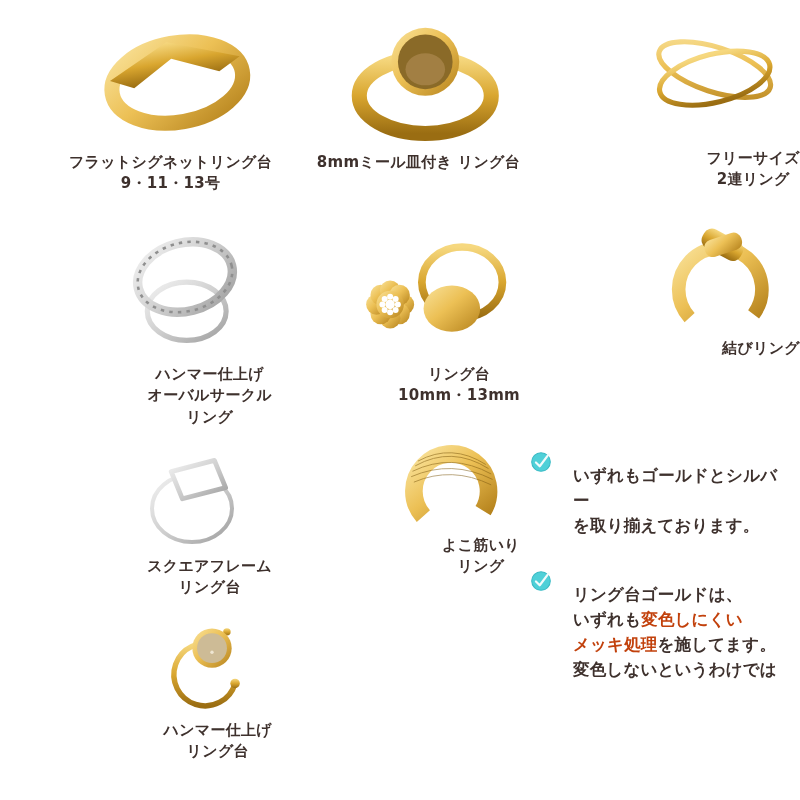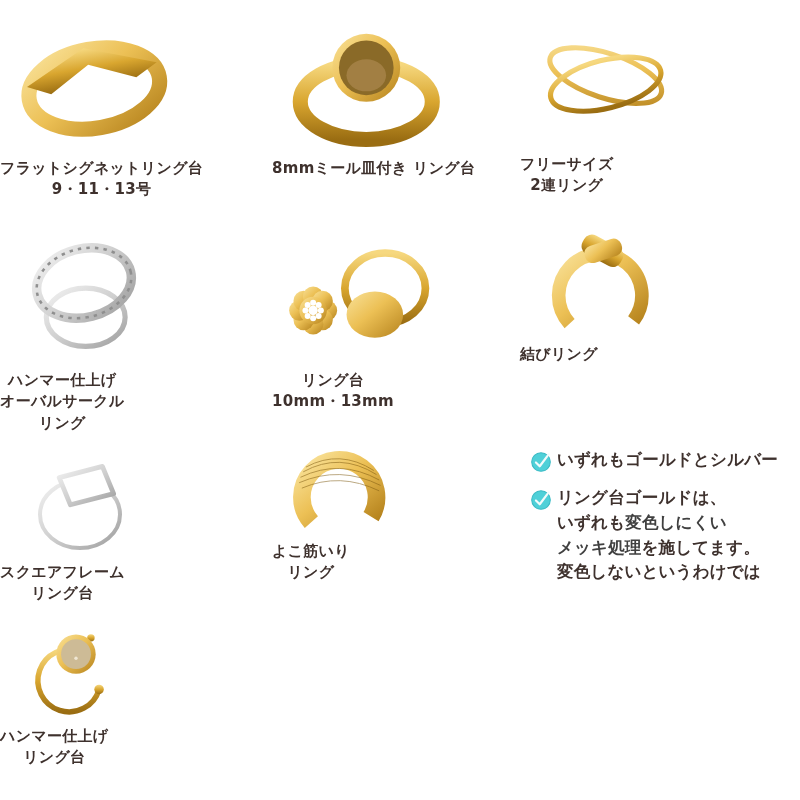--- a/index.html
+++ b/index.html
@@ -1,30 +1,30 @@
 <!DOCTYPE html>
 <html><head>
 <meta charset="utf-8">
 <style>
   html,body{margin:0;padding:0;background:#fff;}
   body{width:800px;height:800px;overflow:hidden;
        font-family:"DejaVu Sans","Liberation Sans",sans-serif;}
   .page{width:800px;height:800px;display:grid;
         grid-template-columns:272px 248px 280px;
         grid-template-rows:216px 218px 185px 181px;background:#fff;}
-  .cell{display:flex;flex-direction:column;align-items:flex-start;margin:0;padding-top:6px;box-sizing:border-box;}
+  .cell{display:flex;flex-direction:column;align-items:flex-end;margin:0;box-sizing:border-box;}
   .art{display:flex;align-items:center;justify-content:center;}
   .art-r1{height:150px}.art-r2{height:146px}.art-r3{height:120px}.art-r4{height:99px}
   .label{font-weight:bold;color:#3e312d;font-size:15px;line-height:1.42;
          text-align:center;letter-spacing:.02em;margin-top:2px;}
   .notes{align-items:flex-start;padding:14px 0 0 10px;}
   .note{display:flex;gap:5px;margin-bottom:13px;}
-  .note-text{margin:0;font-weight:bold;font-size:16.5px;line-height:1.5;
+  .note-text{margin:16px;font-weight:bold;font-size:16.5px;line-height:1.5;
              color:#3e312d;letter-spacing:.01em;}
-  .red{color:#404040;}
+  .red{color:#c2410c;}
   .check{flex:0 0 auto;}
   .check svg{display:block;margin-top:3px;overflow:visible;}
   svg{display:block;}
 </style>
 </head>
 <body>
 
 <svg width="0" height="0" style="position:absolute" aria-hidden="true">
   <defs>
     <linearGradient id="gold" x1="0" y1="0" x2="1" y2="1">
@@ -189,20 +189,21 @@
   <div class="cell notes">
     <div class="note">
       <span class="check">
         <svg viewBox="0 0 26 26" width="22" height="22">
           <circle cx="13" cy="13" r="11" fill="#4fd0d8" stroke="#39bac4" stroke-width="1.2"></circle>
           <path d="M7 13.5 L11.5 18 L22 4" fill="none" stroke="#f2fbfb" stroke-width="2.6" stroke-linecap="round" stroke-linejoin="round"></path>
         </svg>
       </span>
       <p class="note-text">
         <span>いずれもゴールドとシルバー</span><br>
+        <span>を取り揃えております。</span>
       </p>
     </div>
     <div class="note">
       <span class="check">
         <svg viewBox="0 0 26 26" width="22" height="22">
           <circle cx="13" cy="13" r="11" fill="#4fd0d8" stroke="#39bac4" stroke-width="1.2"></circle>
           <path d="M7 13.5 L11.5 18 L22 4" fill="none" stroke="#f2fbfb" stroke-width="2.6" stroke-linecap="round" stroke-linejoin="round"></path>
         </svg>
       </span>
       <p class="note-text">

